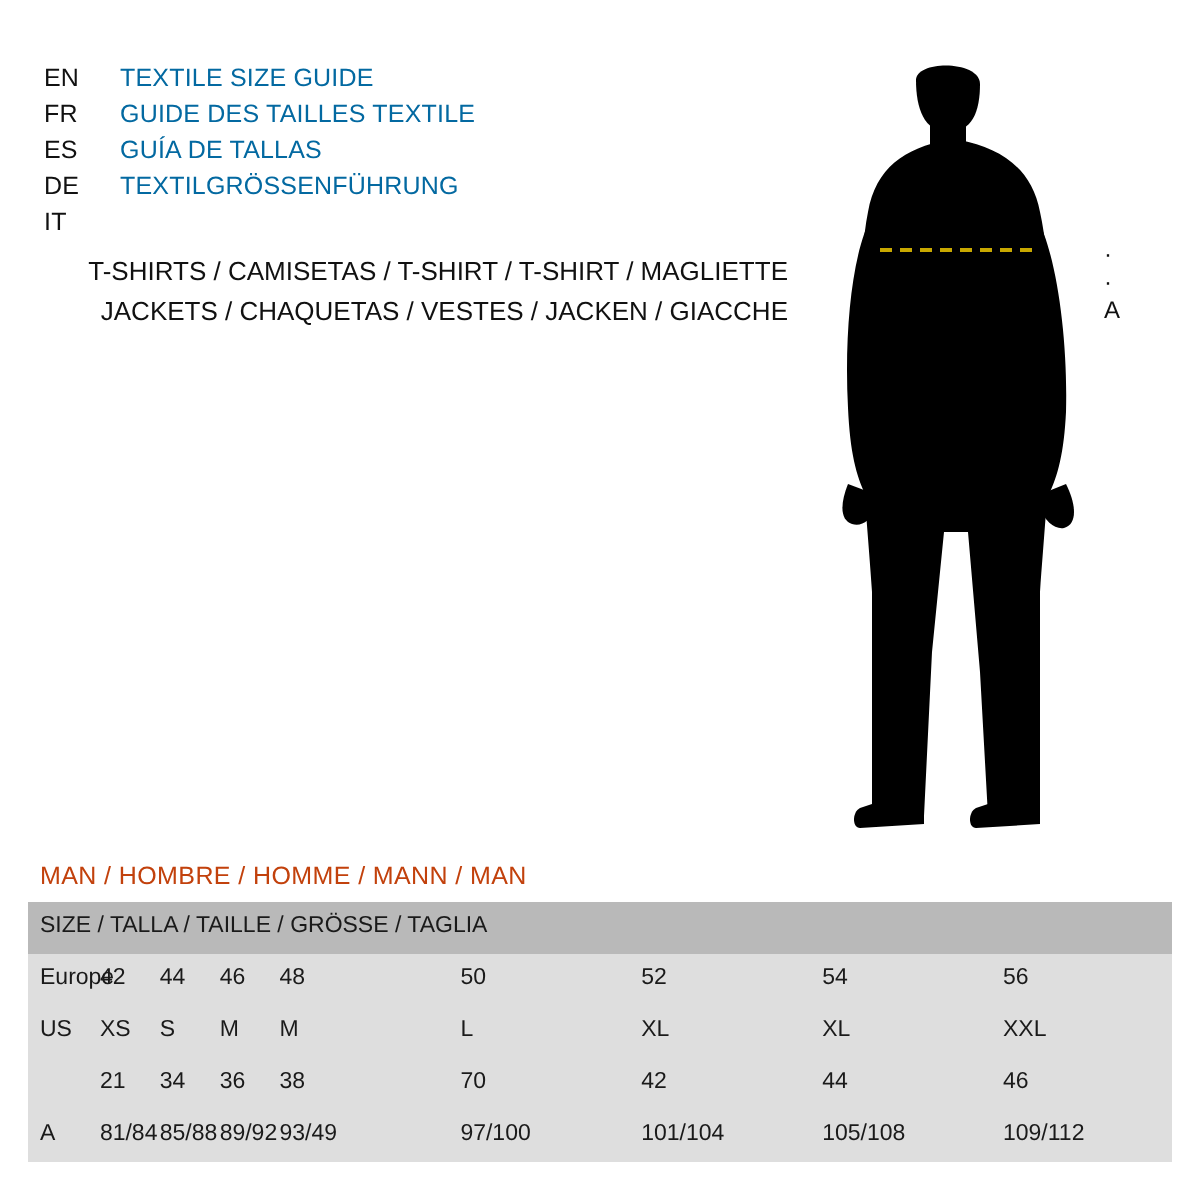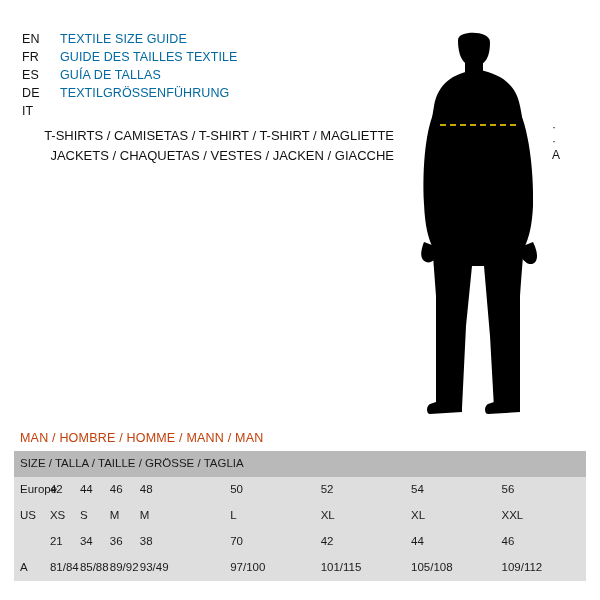--- a/index.html
+++ b/index.html
@@ -241,21 +241,21 @@
         <td class="col-val">44</td>
         <td class="col-val">46</td>
       </tr>
       <tr class="shade">
         <td class="col-label">A</td>
         <td class="col-val">81/84</td>
         <td class="col-val">85/88</td>
         <td class="col-val">89/92</td>
         <td class="col-val">93/49</td>
         <td class="col-val">97/100</td>
-        <td class="col-val">101/115</td>
+        <td class="col-val">101/104</td>
         <td class="col-val">105/108</td>
         <td class="col-val">109/112</td>
       </tr>
     </tbody>
       </table>
   </div>
 
 
 </div>
 

